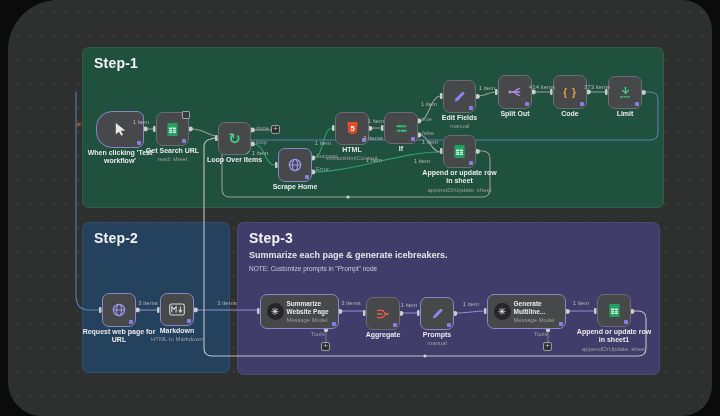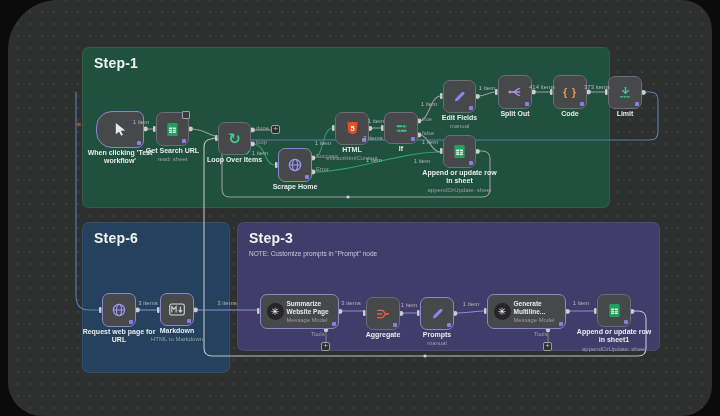--- a/index.html
+++ b/index.html
@@ -6,23 +6,23 @@
     font-family:"Liberation Sans","DejaVu Sans",sans-serif;}
   .stage{position:absolute;left:0;top:0;width:720px;height:416px;}
   .canvas{position:absolute;left:8px;top:0px;width:704px;height:416px;
     background:#2e2f2f;border-radius:50px 30px 30px 34px;
     background-image:radial-gradient(circle,#3e4040 1px,rgba(0,0,0,0) 1.2px);
     background-size:12px 12px;background-position:4px 6px;}
   .box{position:absolute;border-radius:7px;box-sizing:border-box;padding:7px 0 0 11px;}
   .box .t{font-size:14px;font-weight:bold;color:#f2f3f4;letter-spacing:.2px;}
   .box .s{font-size:9px;font-weight:bold;color:#e2e5e7;margin-top:4px;line-height:1.25;}
   .box .n{font-size:6.5px;color:#c9cadd;margin-top:4px;}
-  .box1{left:74px;top:47px;width:528px;height:161px;background:#20503e;border:1px solid rgba(255,255,255,.07);}
+  .box1{left:74px;top:47px;width:582px;height:161px;background:#20503e;border:1px solid rgba(255,255,255,.07);}
   .box2{left:74px;top:222px;width:148px;height:151px;background:#24415d;border:1px solid rgba(255,255,255,.07);}
-  .box3{left:229px;top:222px;width:423px;height:129px;background:#413d6b;border:1px solid rgba(255,255,255,.07);}
+  .box3{left:229px;top:222px;width:423px;height:153px;background:#413d6b;border:1px solid rgba(255,255,255,.07);}
   svg.wires{position:absolute;left:0;top:0;width:720px;height:416px;pointer-events:none;}
   .node{position:absolute;box-sizing:border-box;background:#47484a;border:1px solid #6b6c74;
     border-radius:7px;display:flex;align-items:center;justify-content:center;}
   .node.hl{border-color:#8a87c9;}
   .ind{position:absolute;right:2px;bottom:2px;width:4px;height:4px;background:#8482e8;border-radius:1px;}
   .cap{position:absolute;top:100%;left:50%;transform:translateX(-50%);width:90px;text-align:center;padding-top:2px;}
   .nm{font-size:7px;font-weight:bold;color:#e9eaeb;line-height:1.2;}
   .sub{font-size:6px;color:#9b9da1;margin-top:1px;}
   .wide .wtxt{display:flex;flex-direction:column;align-items:flex-start;margin-left:3px;}
   .wname{font-size:6.5px;font-weight:bold;color:#e9eaeb;line-height:1.2;width:46px;}
@@ -43,24 +43,25 @@
 </head>
 <body>
 
 <div class="stage">
   <div class="canvas">
 
     <div class="box box1">
       <div class="t">Step-1</div>
     </div>
     <div class="box box2">
-      <div class="t">Step-6</div>
+      <div class="t">Step-2</div>
     </div>
     <div class="box box3">
       <div class="t">Step-3</div>
+      <div class="s">Summarize each page &amp; generate icebreakers.</div>
       <div class="n">NOTE: Customize prompts in "Prompt" node</div>
     </div>
 
     <svg class="wires">
       <g fill="none" stroke-linecap="round" stroke-width="1.1">
         <path d="M137,129 H146" stroke="#9b9b9b"></path>
         <path d="M183,129 C194,129 197,133 207,136" stroke="#9b9b9b"></path>
         <path d="M245,130 H263" stroke="#9b9b9b"></path>
         <path d="M245,144 C258,144 256,165 267,165" stroke="#2f9e6e"></path>
         <path d="M305,158 C316,158 314,129 324,128" stroke="#2f9e6e"></path>

